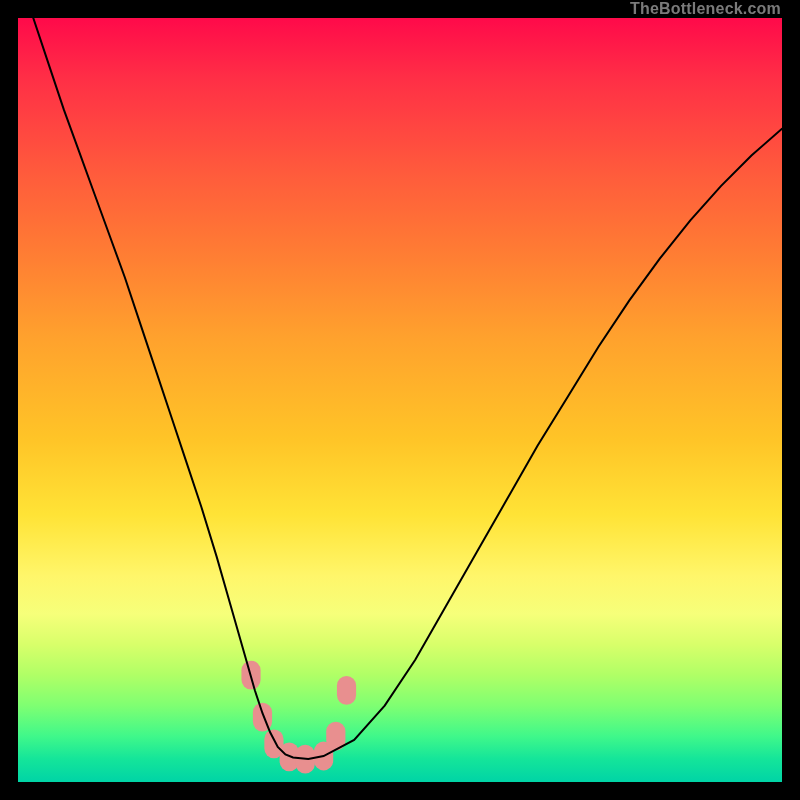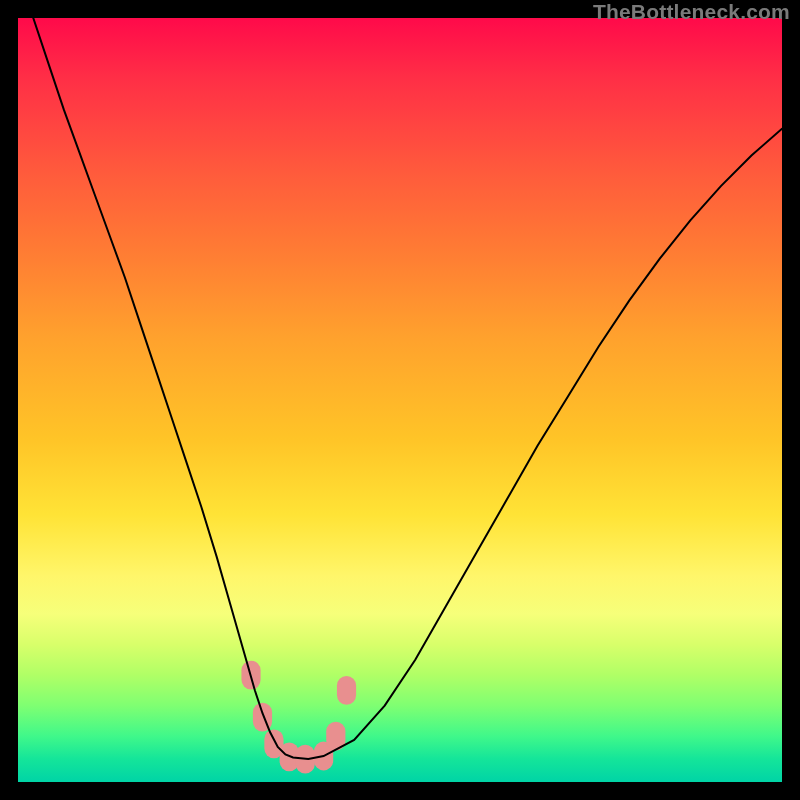--- a/index.html
+++ b/index.html
@@ -42,23 +42,23 @@
       #b0ff66 86%,
       #7fff72 90%,
       #40f88a 94%,
       #14e59a 97%,
       #00d4a6 100%
     );
   }
   .watermark {
     position: absolute;
     top: 0px;
-    right: 10px;
+    right: 19px;
     font-family: Arial, Helvetica, sans-serif;
-    font-size: 21px;
+    font-size: 16px;
     font-weight: 600;
     color: #7a7a7a;
     letter-spacing: 0.2px;
     user-select: none;
   }
   svg {
     position: absolute;
     inset: 0;
   }
 </style>

